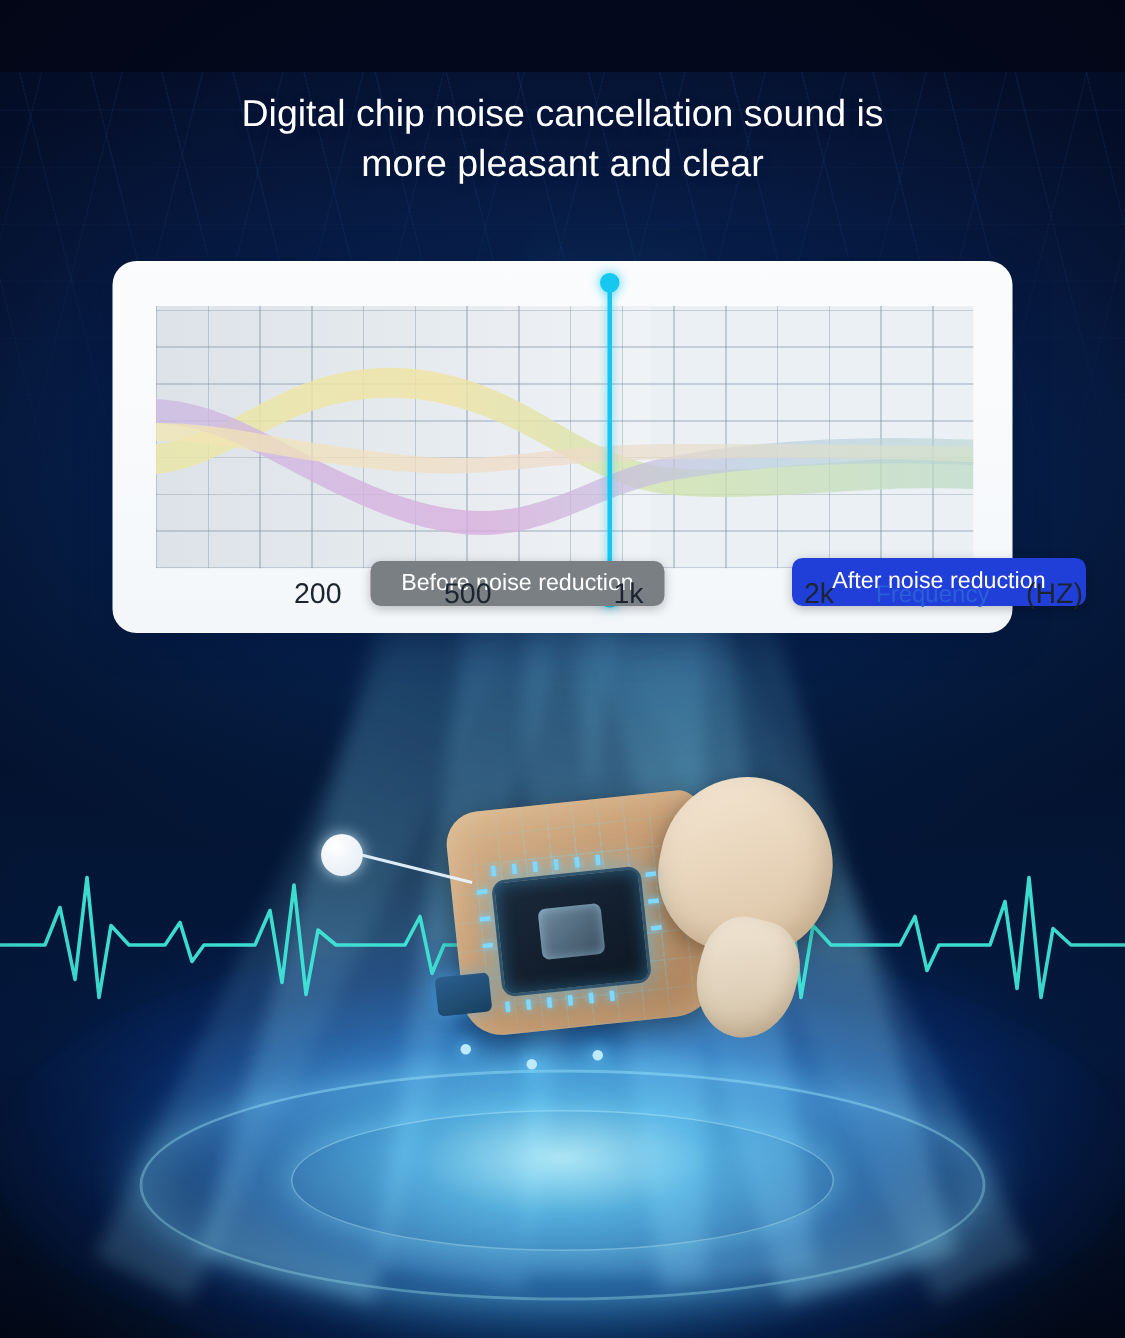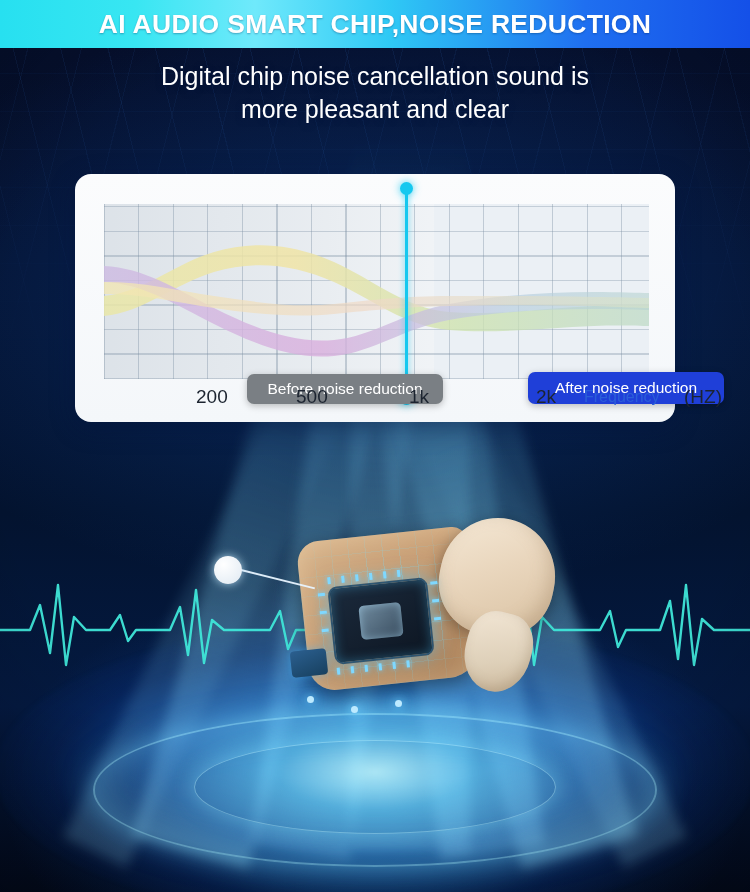--- a/index.html
+++ b/index.html
@@ -278,23 +278,20 @@
         <i style="top:46px;right:-5px;width:7px;height:3px;"></i>
       </div>
     </div>
 
     <div class="conn"></div>
     <div class="glow-dot" style="left:52px;top:196px;"></div>
     <div class="glow-dot" style="left:96px;top:206px;"></div>
     <div class="glow-dot" style="left:140px;top:200px;"></div>
   </div>
 
-  <div class="banner">
-    <div class="banner-text">AI AUDIO SMART CHIP,NOISE REDUCTION</div>
-  </div>
 
   <div class="subtitle">
     <div>Digital chip noise cancellation sound is</div>
     <div>more pleasant and clear</div>
   </div>
 
   <div class="card">
 
     <div class="plot">
       <div class="plot-shade"></div>

